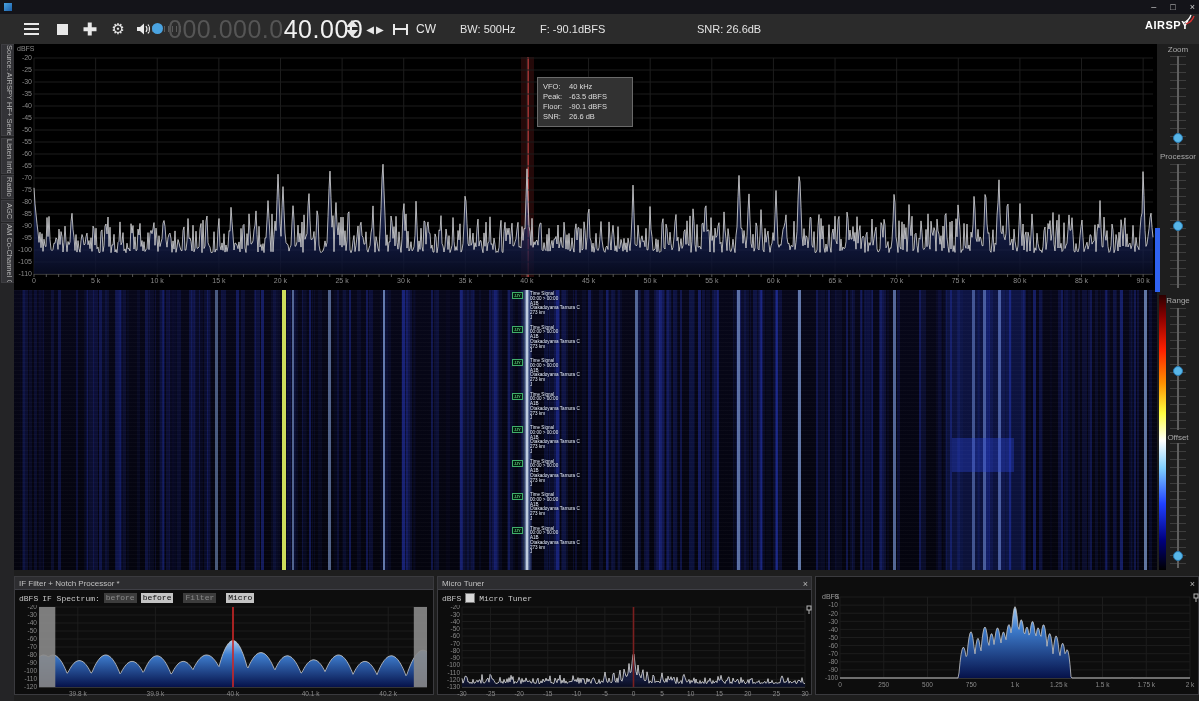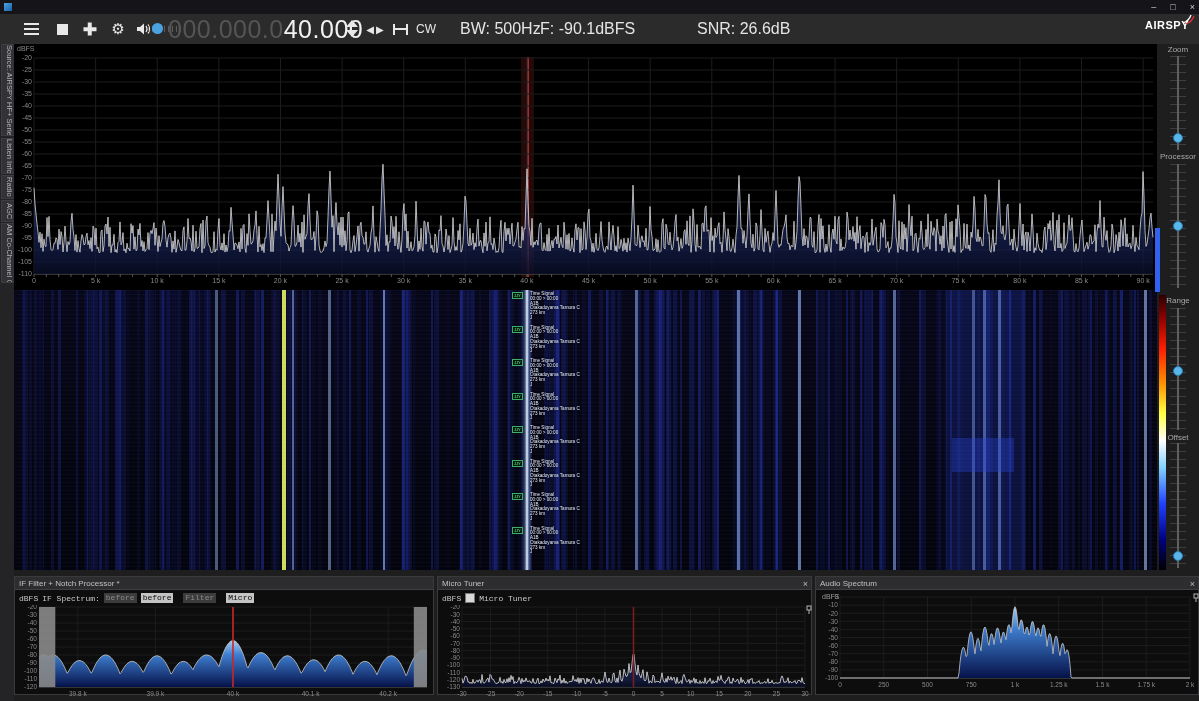--- a/index.html
+++ b/index.html
@@ -30,21 +30,21 @@
   .freq{position:absolute;left:168px;top:1px;font-size:25px;letter-spacing:0.5px;font-weight:400;}
   .freq .dim{color:#555;}
   .freq .bright{color:#f2f2f2;}
   .steppers{position:absolute;left:345px;top:4px;width:14px;height:22px;}
   .tri-up{position:absolute;left:1px;top:2px;width:0;height:0;border-left:6px solid transparent;border-right:6px solid transparent;border-bottom:7px solid #e8e8e8;}
   .tri-dn{position:absolute;left:1px;top:12px;width:0;height:0;border-left:6px solid transparent;border-right:6px solid transparent;border-top:7px solid #e8e8e8;}
   .lrarrows{left:363px;width:26px;font-size:10px;letter-spacing:2px;}
   .hicon{position:absolute;left:393px;top:10px;width:11px;height:11px;border-left:2px solid #e8e8e8;border-right:2px solid #e8e8e8;}
   .hicon::after{content:"";position:absolute;left:0;right:0;top:4px;height:2px;background:#e8e8e8;}
   .mode{left:412px;width:28px;font-size:12px;}
-  .stat{position:absolute;top:0;height:20px;line-height:30px;color:#e4e4e4;font-size:16px;}
+  .stat{position:absolute;top:0;height:20px;line-height:30px;color:#e4e4e4;font-size:11px;}
   .stat.bw{left:460px;} .stat.fl{left:540px;} .stat.pk{left:620px;margin-top:30px;} .stat.snr{left:697px;}
   .logo{position:absolute;right:10px;top:5px;color:#fff;font-size:11px;font-weight:bold;letter-spacing:0.5px;}
   .logo svg{position:absolute;right:-6px;top:-6px;}
   
   .lefttabs{position:absolute;left:0;top:44px;width:14px;height:657px;background:#242426;}
   .vtab{position:absolute;left:1px;width:12px;background:#333337;border:1px solid #3e3e42;color:#b5b5b5;
     font-size:7.5px;writing-mode:vertical-rl;text-align:center;overflow:hidden;white-space:nowrap;}
   
   .spectrum{position:absolute;left:14px;top:44px;width:1143px;height:246px;background:#000;}
   .spectrum svg{position:absolute;left:0;top:0;}
@@ -332,20 +332,38 @@
         <line x1="1079.8458149779735" x2="1079.8458149779735" y1="230" y2="233" stroke="#555"></line>
         <line x1="1092.1696035242292" x2="1092.1696035242292" y1="230" y2="233" stroke="#555"></line>
         <line x1="1104.4933920704846" x2="1104.4933920704846" y1="230" y2="233" stroke="#555"></line>
         <line x1="1116.8171806167402" x2="1116.8171806167402" y1="230" y2="233" stroke="#555"></line>
         <line x1="1129.1409691629956" x2="1129.1409691629956" y1="230" y2="233" stroke="#555"></line>
         <line x1="20" x2="1139" y1="230" y2="230" stroke="#555"></line>
         <path d="M20,230L20,143.8L21,159.9L22,169.9L23,179.8L24,188.1L25,198.4L26,188.2L27,203.7L28,189.7L29,207.4L30,195.2L31,201.8L32,202.6L33,173.5L34,192.6L35,172.4L36,195.7L37,205.4L38,206.6L39,205.4L40,199.1L41,199.3L42,193.8L43,195.3L44,205.4L45,185.1L46,200.5L47,187.6L48,192.4L49,208.0L50,198.2L51,182.1L52,197.2L53,207.7L54,197.5L55,200.6L56,198.0L57,177.6L58,169.3L59,185.3L60,193.3L61,206.5L62,190.5L63,208.1L64,196.6L65,204.7L66,208.2L67,196.6L68,190.5L69,193.6L70,200.9L71,200.2L72,192.7L73,189.1L74,200.8L75,196.5L76,204.7L77,193.7L78,207.4L79,182.1L80,184.3L81,201.1L82,184.2L83,204.7L84,203.1L85,208.6L86,208.4L87,187.8L88,185.9L89,207.6L90,201.7L91,182.0L92,180.0L93,189.9L94,173.0L95,202.6L96,183.2L97,208.7L98,200.9L99,201.0L100,190.3L101,208.0L102,205.5L103,208.6L104,198.4L105,197.3L106,177.9L107,200.8L108,198.3L109,188.6L110,206.8L111,204.9L112,208.7L113,199.2L114,205.0L115,204.4L116,207.0L117,179.7L118,189.1L119,181.5L120,205.1L121,192.8L122,206.7L123,205.9L124,185.1L125,191.0L126,179.4L127,202.5L128,196.5L129,206.9L130,197.7L131,207.5L132,205.7L133,204.4L134,188.6L135,205.6L136,189.2L137,186.4L138,189.7L139,184.7L140,178.6L141,201.3L142,184.1L143,194.4L144,207.5L145,191.7L146,202.5L147,198.4L148,194.7L149,179.3L150,176.5L151,182.3L152,195.9L153,203.2L154,193.8L155,190.3L156,189.1L157,194.5L158,208.3L159,196.9L160,205.1L161,186.9L162,208.3L163,203.2L164,195.5L165,198.9L166,203.1L167,206.3L168,206.8L169,186.4L170,182.9L171,206.3L172,205.9L173,196.9L174,174.5L175,194.7L176,193.9L177,197.6L178,206.9L179,181.2L180,207.8L181,204.4L182,187.2L183,204.3L184,204.1L185,202.9L186,184.3L187,179.5L188,208.7L189,176.1L190,204.5L191,202.1L192,177.0L193,172.0L194,198.7L195,201.4L196,203.1L197,208.5L198,208.4L199,207.8L200,187.7L201,208.1L202,205.2L203,206.2L204,185.2L205,174.5L206,201.9L207,205.9L208,198.9L209,206.4L210,189.7L211,208.1L212,201.0L213,207.6L214,202.7L215,186.6L216,187.2L217,163.3L218,177.8L219,191.0L220,206.0L221,199.0L222,199.4L223,201.2L224,204.7L225,197.9L226,207.9L227,184.4L228,204.9L229,181.6L230,180.4L231,204.0L232,208.5L233,189.6L234,201.4L235,169.8L236,186.7L237,200.1L238,199.3L239,196.9L240,186.0L241,181.1L242,166.9L243,190.6L244,208.0L245,182.3L246,202.9L247,200.5L248,206.6L249,199.6L250,208.6L251,193.9L252,193.9L253,175.9L254,156.6L255,174.2L256,191.7L257,207.7L258,169.9L259,207.8L260,190.5L261,177.1L262,186.7L263,155.5L264,130.2L265,153.2L266,179.4L267,192.3L268,163.6L269,142.6L270,166.1L271,189.0L272,198.6L273,200.0L274,200.7L275,207.1L276,203.5L277,201.2L278,177.9L279,161.7L280,175.1L281,202.3L282,201.8L283,197.8L284,181.1L285,198.1L286,189.3L287,203.1L288,178.0L289,208.4L290,170.8L291,195.3L292,192.3L293,189.7L294,161.9L295,149.6L296,176.4L297,195.5L298,195.2L299,194.5L300,187.5L301,206.5L302,191.6L303,166.8L304,171.8L305,201.0L306,206.9L307,208.7L308,207.5L309,207.0L310,203.6L311,196.9L312,202.6L313,198.5L314,172.6L315,144.6L316,127.1L317,153.6L318,183.2L319,171.6L320,207.7L321,175.2L322,158.5L323,180.1L324,190.9L325,178.5L326,201.2L327,173.1L328,203.1L329,173.1L330,201.4L331,186.7L332,206.6L333,196.2L334,169.3L335,167.8L336,205.9L337,208.7L338,205.9L339,196.9L340,191.5L341,207.6L342,201.2L343,192.7L344,181.9L345,207.2L346,181.8L347,178.2L348,191.6L349,193.4L350,200.2L351,200.0L352,187.8L353,205.7L354,208.1L355,204.1L356,201.4L357,188.9L358,183.2L359,161.9L360,191.9L361,208.2L362,192.6L363,197.5L364,204.4L365,207.3L366,186.2L367,164.7L368,134.1L369,120.2L370,146.4L371,171.1L372,201.5L373,190.8L374,207.5L375,197.8L376,198.0L377,172.0L378,178.2L379,194.4L380,182.6L381,201.9L382,172.3L383,198.7L384,205.2L385,187.8L386,201.9L387,208.4L388,194.7L389,168.1L390,159.6L391,186.7L392,169.9L393,204.1L394,187.2L395,207.0L396,204.9L397,197.7L398,206.8L399,205.9L400,202.7L401,191.3L402,157.2L403,181.6L404,207.7L405,196.9L406,205.4L407,184.2L408,202.7L409,207.2L410,176.9L411,177.8L412,200.2L413,183.3L414,177.9L415,188.8L416,189.3L417,204.3L418,201.0L419,208.0L420,208.1L421,189.9L422,193.1L423,208.7L424,202.5L425,185.8L426,186.7L427,171.6L428,199.5L429,202.0L430,208.0L431,202.1L432,185.0L433,192.7L434,205.5L435,191.6L436,208.5L437,205.5L438,201.3L439,173.5L440,197.4L441,206.5L442,202.5L443,206.3L444,186.5L445,195.9L446,179.8L447,208.1L448,205.9L449,199.4L450,179.0L451,152.2L452,157.1L453,179.8L454,199.7L455,202.0L456,184.3L457,201.3L458,199.0L459,189.1L460,205.6L461,198.7L462,202.8L463,184.1L464,175.1L465,202.1L466,196.8L467,196.6L468,204.0L469,208.7L470,188.9L471,202.3L472,178.1L473,206.8L474,198.7L475,197.8L476,172.8L477,200.5L478,199.6L479,205.6L480,194.1L481,200.6L482,208.5L483,207.1L484,208.3L485,203.3L486,186.1L487,176.3L488,207.8L489,208.5L490,187.4L491,178.3L492,196.9L493,184.3L494,190.7L495,184.1L496,200.0L497,189.3L498,179.2L499,202.0L500,201.7L501,197.9L502,194.8L503,185.0L504,178.3L505,203.2L506,202.5L507,204.0L508,182.5L509,196.4L510,184.5L511,184.9L512,153.2L513,124.8L514,156.3L515,182.4L516,187.7L517,201.4L518,174.3L519,203.3L520,197.8L521,200.7L522,196.9L523,196.2L524,201.2L525,184.0L526,179.4L527,179.0L528,205.6L529,206.8L530,198.6L531,205.2L532,206.6L533,190.3L534,207.2L535,184.3L536,207.1L537,201.0L538,196.4L539,204.0L540,195.2L541,195.0L542,192.5L543,200.0L544,181.0L545,204.0L546,199.2L547,193.3L548,202.0L549,203.7L550,178.2L551,190.1L552,205.1L553,190.7L554,205.6L555,189.4L556,207.1L557,205.0L558,193.9L559,203.5L560,208.1L561,185.8L562,179.8L563,196.0L564,183.6L565,183.8L566,208.6L567,184.6L568,206.1L569,204.8L570,177.8L571,186.4L572,205.5L573,193.6L574,169.5L575,165.1L576,193.8L577,197.0L578,207.7L579,199.1L580,208.3L581,202.6L582,189.3L583,205.1L584,206.5L585,203.7L586,192.5L587,177.5L588,196.0L589,203.0L590,207.1L591,208.3L592,203.2L593,202.0L594,205.5L595,177.9L596,194.6L597,206.0L598,190.7L599,181.3L600,193.1L601,206.8L602,201.7L603,207.7L604,182.6L605,204.6L606,203.7L607,195.4L608,199.9L609,207.2L610,194.4L611,205.8L612,198.8L613,208.1L614,194.2L615,199.7L616,206.6L617,193.5L618,172.4L619,141.1L620,168.7L621,200.1L622,201.7L623,201.2L624,181.2L625,192.3L626,203.5L627,195.6L628,191.8L629,197.8L630,196.7L631,202.7L632,184.3L633,205.9L634,205.8L635,194.1L636,162.5L637,185.2L638,192.7L639,206.5L640,206.0L641,205.0L642,194.8L643,207.9L644,195.7L645,207.5L646,208.3L647,207.2L648,179.4L649,174.7L650,203.5L651,205.0L652,180.2L653,184.6L654,199.4L655,200.9L656,188.2L657,199.6L658,205.8L659,203.4L660,193.2L661,177.8L662,170.5L663,196.8L664,193.2L665,207.2L666,202.1L667,194.6L668,204.4L669,201.7L670,187.4L671,185.7L672,200.4L673,176.8L674,199.4L675,201.6L676,171.9L677,208.4L678,197.3L679,164.8L680,177.4L681,200.4L682,207.5L683,180.5L684,203.2L685,202.8L686,202.4L687,205.1L688,179.9L689,178.9L690,187.7L691,164.0L692,161.8L693,187.3L694,185.9L695,186.4L696,208.0L697,173.6L698,196.5L699,191.7L700,208.3L701,184.1L702,193.4L703,191.8L704,182.1L705,178.7L706,199.7L707,198.2L708,208.3L709,195.4L710,167.9L711,185.9L712,194.6L713,206.6L714,184.6L715,192.7L716,206.7L717,207.5L718,203.9L719,195.2L720,203.4L721,208.6L722,191.2L723,182.9L724,152.7L725,131.4L726,156.3L727,184.3L728,184.4L729,199.3L730,186.5L731,195.0L732,204.0L733,191.6L734,165.8L735,149.9L736,176.2L737,199.3L738,203.7L739,190.2L740,207.2L741,203.8L742,178.9L743,182.4L744,204.7L745,205.9L746,191.2L747,165.6L748,187.2L749,205.8L750,207.8L751,184.4L752,198.3L753,191.6L754,187.1L755,200.3L756,208.3L757,201.9L758,199.1L759,188.6L760,196.6L761,170.7L762,146.5L763,171.9L764,199.6L765,203.3L766,200.5L767,201.4L768,193.2L769,185.3L770,182.9L771,178.5L772,170.8L773,193.7L774,199.7L775,199.2L776,205.8L777,201.5L778,201.9L779,202.6L780,177.2L781,205.5L782,198.5L783,187.5L784,155.1L785,132.5L786,138.0L787,163.3L788,191.8L789,201.8L790,184.6L791,201.0L792,191.7L793,193.0L794,203.8L795,193.4L796,173.4L797,173.7L798,201.1L799,203.4L800,187.6L801,208.4L802,208.4L803,205.8L804,181.5L805,170.5L806,208.4L807,174.4L808,195.1L809,181.8L810,203.2L811,208.4L812,200.0L813,207.5L814,200.1L815,180.7L816,202.9L817,208.3L818,189.7L819,185.0L820,195.3L821,172.2L822,196.7L823,199.9L824,175.7L825,172.4L826,206.8L827,195.1L828,206.4L829,203.0L830,204.7L831,204.0L832,197.8L833,168.1L834,174.6L835,195.8L836,186.1L837,195.1L838,195.0L839,182.5L840,197.2L841,188.4L842,205.2L843,172.7L844,199.2L845,187.2L846,181.6L847,204.7L848,194.6L849,192.1L850,193.6L851,208.5L852,190.9L853,188.2L854,207.3L855,198.6L856,201.3L857,197.6L858,175.0L859,201.2L860,194.7L861,187.7L862,183.2L863,204.9L864,207.9L865,207.4L866,204.6L867,178.6L868,181.3L869,193.3L870,175.3L871,180.8L872,203.8L873,202.0L874,197.5L875,208.5L876,203.8L877,204.4L878,196.0L879,176.9L880,150.4L881,158.8L882,192.8L883,199.0L884,208.5L885,176.7L886,202.7L887,205.1L888,177.8L889,205.9L890,180.2L891,195.1L892,183.6L893,207.6L894,190.0L895,160.5L896,180.2L897,191.7L898,172.2L899,206.7L900,205.0L901,190.2L902,189.2L903,201.5L904,208.4L905,194.2L906,195.2L907,176.9L908,188.2L909,204.6L910,205.5L911,203.6L912,185.4L913,202.7L914,169.8L915,200.1L916,205.2L917,177.2L918,188.1L919,191.5L920,183.6L921,187.0L922,207.2L923,175.1L924,186.9L925,190.2L926,200.3L927,191.7L928,206.7L929,182.0L930,204.1L931,171.4L932,169.5L933,193.7L934,202.6L935,208.4L936,177.9L937,205.0L938,177.0L939,207.5L940,201.6L941,208.4L942,174.7L943,192.8L944,160.9L945,173.3L946,185.2L947,208.5L948,205.7L949,206.1L950,179.4L951,201.2L952,204.3L953,180.1L954,204.8L955,201.0L956,206.7L957,188.1L958,193.3L959,180.8L960,152.4L961,165.0L962,194.1L963,197.6L964,185.3L965,197.5L966,192.9L967,194.9L968,201.5L969,201.8L970,181.5L971,150.5L972,153.7L973,179.9L974,189.5L975,188.6L976,206.6L977,208.3L978,198.8L979,185.7L980,207.6L981,199.1L982,200.4L983,171.2L984,158.2L985,135.8L986,168.6L987,187.9L988,189.8L989,181.7L990,192.7L991,195.8L992,189.4L993,162.2L994,160.1L995,183.1L996,201.2L997,198.5L998,195.0L999,206.0L1000,185.1L1001,197.2L1002,203.1L1003,207.2L1004,202.0L1005,180.5L1006,159.5L1007,185.6L1008,201.7L1009,180.0L1010,206.0L1011,191.2L1012,187.9L1013,207.6L1014,188.2L1015,192.8L1016,207.0L1017,190.1L1018,169.9L1019,185.9L1020,208.7L1021,203.8L1022,206.3L1023,189.2L1024,199.5L1025,204.0L1026,206.7L1027,206.0L1028,208.5L1029,202.7L1030,186.6L1031,183.0L1032,205.5L1033,197.1L1034,179.5L1035,185.0L1036,176.6L1037,196.4L1038,189.8L1039,168.5L1040,200.2L1041,206.9L1042,187.9L1043,176.2L1044,204.0L1045,170.6L1046,204.0L1047,199.3L1048,207.5L1049,206.2L1050,178.7L1051,204.5L1052,201.3L1053,199.2L1054,185.5L1055,170.9L1056,186.4L1057,185.9L1058,173.7L1059,190.5L1060,207.3L1061,208.1L1062,199.5L1063,206.7L1064,207.8L1065,204.0L1066,191.9L1067,182.5L1068,176.0L1069,193.6L1070,207.6L1071,204.4L1072,201.4L1073,198.2L1074,205.1L1075,201.3L1076,190.7L1077,191.3L1078,200.1L1079,198.1L1080,196.8L1081,180.8L1082,207.7L1083,187.6L1084,180.2L1085,183.7L1086,156.5L1087,183.5L1088,202.6L1089,203.1L1090,173.1L1091,191.0L1092,196.3L1093,186.6L1094,202.5L1095,208.4L1096,207.2L1097,201.6L1098,180.1L1099,185.8L1100,208.7L1101,205.3L1102,190.5L1103,196.1L1104,207.0L1105,188.2L1106,203.0L1107,175.7L1108,184.3L1109,202.0L1110,182.8L1111,173.8L1112,202.7L1113,189.8L1114,203.0L1115,200.3L1116,199.1L1117,204.7L1118,201.2L1119,181.3L1120,199.1L1121,207.6L1122,193.4L1123,201.4L1124,203.0L1125,205.7L1126,186.2L1127,173.4L1128,169.1L1129,127.6L1130,151.5L1131,186.4L1132,202.4L1133,199.9L1134,192.5L1135,184.8L1136,173.9L1137,169.2L1138,183.7L1139,193.3L1139,230Z" fill="url(#gradMain)"></path>
         <path d="M20,143.8L21,159.9L22,169.9L23,179.8L24,188.1L25,198.4L26,188.2L27,203.7L28,189.7L29,207.4L30,195.2L31,201.8L32,202.6L33,173.5L34,192.6L35,172.4L36,195.7L37,205.4L38,206.6L39,205.4L40,199.1L41,199.3L42,193.8L43,195.3L44,205.4L45,185.1L46,200.5L47,187.6L48,192.4L49,208.0L50,198.2L51,182.1L52,197.2L53,207.7L54,197.5L55,200.6L56,198.0L57,177.6L58,169.3L59,185.3L60,193.3L61,206.5L62,190.5L63,208.1L64,196.6L65,204.7L66,208.2L67,196.6L68,190.5L69,193.6L70,200.9L71,200.2L72,192.7L73,189.1L74,200.8L75,196.5L76,204.7L77,193.7L78,207.4L79,182.1L80,184.3L81,201.1L82,184.2L83,204.7L84,203.1L85,208.6L86,208.4L87,187.8L88,185.9L89,207.6L90,201.7L91,182.0L92,180.0L93,189.9L94,173.0L95,202.6L96,183.2L97,208.7L98,200.9L99,201.0L100,190.3L101,208.0L102,205.5L103,208.6L104,198.4L105,197.3L106,177.9L107,200.8L108,198.3L109,188.6L110,206.8L111,204.9L112,208.7L113,199.2L114,205.0L115,204.4L116,207.0L117,179.7L118,189.1L119,181.5L120,205.1L121,192.8L122,206.7L123,205.9L124,185.1L125,191.0L126,179.4L127,202.5L128,196.5L129,206.9L130,197.7L131,207.5L132,205.7L133,204.4L134,188.6L135,205.6L136,189.2L137,186.4L138,189.7L139,184.7L140,178.6L141,201.3L142,184.1L143,194.4L144,207.5L145,191.7L146,202.5L147,198.4L148,194.7L149,179.3L150,176.5L151,182.3L152,195.9L153,203.2L154,193.8L155,190.3L156,189.1L157,194.5L158,208.3L159,196.9L160,205.1L161,186.9L162,208.3L163,203.2L164,195.5L165,198.9L166,203.1L167,206.3L168,206.8L169,186.4L170,182.9L171,206.3L172,205.9L173,196.9L174,174.5L175,194.7L176,193.9L177,197.6L178,206.9L179,181.2L180,207.8L181,204.4L182,187.2L183,204.3L184,204.1L185,202.9L186,184.3L187,179.5L188,208.7L189,176.1L190,204.5L191,202.1L192,177.0L193,172.0L194,198.7L195,201.4L196,203.1L197,208.5L198,208.4L199,207.8L200,187.7L201,208.1L202,205.2L203,206.2L204,185.2L205,174.5L206,201.9L207,205.9L208,198.9L209,206.4L210,189.7L211,208.1L212,201.0L213,207.6L214,202.7L215,186.6L216,187.2L217,163.3L218,177.8L219,191.0L220,206.0L221,199.0L222,199.4L223,201.2L224,204.7L225,197.9L226,207.9L227,184.4L228,204.9L229,181.6L230,180.4L231,204.0L232,208.5L233,189.6L234,201.4L235,169.8L236,186.7L237,200.1L238,199.3L239,196.9L240,186.0L241,181.1L242,166.9L243,190.6L244,208.0L245,182.3L246,202.9L247,200.5L248,206.6L249,199.6L250,208.6L251,193.9L252,193.9L253,175.9L254,156.6L255,174.2L256,191.7L257,207.7L258,169.9L259,207.8L260,190.5L261,177.1L262,186.7L263,155.5L264,130.2L265,153.2L266,179.4L267,192.3L268,163.6L269,142.6L270,166.1L271,189.0L272,198.6L273,200.0L274,200.7L275,207.1L276,203.5L277,201.2L278,177.9L279,161.7L280,175.1L281,202.3L282,201.8L283,197.8L284,181.1L285,198.1L286,189.3L287,203.1L288,178.0L289,208.4L290,170.8L291,195.3L292,192.3L293,189.7L294,161.9L295,149.6L296,176.4L297,195.5L298,195.2L299,194.5L300,187.5L301,206.5L302,191.6L303,166.8L304,171.8L305,201.0L306,206.9L307,208.7L308,207.5L309,207.0L310,203.6L311,196.9L312,202.6L313,198.5L314,172.6L315,144.6L316,127.1L317,153.6L318,183.2L319,171.6L320,207.7L321,175.2L322,158.5L323,180.1L324,190.9L325,178.5L326,201.2L327,173.1L328,203.1L329,173.1L330,201.4L331,186.7L332,206.6L333,196.2L334,169.3L335,167.8L336,205.9L337,208.7L338,205.9L339,196.9L340,191.5L341,207.6L342,201.2L343,192.7L344,181.9L345,207.2L346,181.8L347,178.2L348,191.6L349,193.4L350,200.2L351,200.0L352,187.8L353,205.7L354,208.1L355,204.1L356,201.4L357,188.9L358,183.2L359,161.9L360,191.9L361,208.2L362,192.6L363,197.5L364,204.4L365,207.3L366,186.2L367,164.7L368,134.1L369,120.2L370,146.4L371,171.1L372,201.5L373,190.8L374,207.5L375,197.8L376,198.0L377,172.0L378,178.2L379,194.4L380,182.6L381,201.9L382,172.3L383,198.7L384,205.2L385,187.8L386,201.9L387,208.4L388,194.7L389,168.1L390,159.6L391,186.7L392,169.9L393,204.1L394,187.2L395,207.0L396,204.9L397,197.7L398,206.8L399,205.9L400,202.7L401,191.3L402,157.2L403,181.6L404,207.7L405,196.9L406,205.4L407,184.2L408,202.7L409,207.2L410,176.9L411,177.8L412,200.2L413,183.3L414,177.9L415,188.8L416,189.3L417,204.3L418,201.0L419,208.0L420,208.1L421,189.9L422,193.1L423,208.7L424,202.5L425,185.8L426,186.7L427,171.6L428,199.5L429,202.0L430,208.0L431,202.1L432,185.0L433,192.7L434,205.5L435,191.6L436,208.5L437,205.5L438,201.3L439,173.5L440,197.4L441,206.5L442,202.5L443,206.3L444,186.5L445,195.9L446,179.8L447,208.1L448,205.9L449,199.4L450,179.0L451,152.2L452,157.1L453,179.8L454,199.7L455,202.0L456,184.3L457,201.3L458,199.0L459,189.1L460,205.6L461,198.7L462,202.8L463,184.1L464,175.1L465,202.1L466,196.8L467,196.6L468,204.0L469,208.7L470,188.9L471,202.3L472,178.1L473,206.8L474,198.7L475,197.8L476,172.8L477,200.5L478,199.6L479,205.6L480,194.1L481,200.6L482,208.5L483,207.1L484,208.3L485,203.3L486,186.1L487,176.3L488,207.8L489,208.5L490,187.4L491,178.3L492,196.9L493,184.3L494,190.7L495,184.1L496,200.0L497,189.3L498,179.2L499,202.0L500,201.7L501,197.9L502,194.8L503,185.0L504,178.3L505,203.2L506,202.5L507,204.0L508,182.5L509,196.4L510,184.5L511,184.9L512,153.2L513,124.8L514,156.3L515,182.4L516,187.7L517,201.4L518,174.3L519,203.3L520,197.8L521,200.7L522,196.9L523,196.2L524,201.2L525,184.0L526,179.4L527,179.0L528,205.6L529,206.8L530,198.6L531,205.2L532,206.6L533,190.3L534,207.2L535,184.3L536,207.1L537,201.0L538,196.4L539,204.0L540,195.2L541,195.0L542,192.5L543,200.0L544,181.0L545,204.0L546,199.2L547,193.3L548,202.0L549,203.7L550,178.2L551,190.1L552,205.1L553,190.7L554,205.6L555,189.4L556,207.1L557,205.0L558,193.9L559,203.5L560,208.1L561,185.8L562,179.8L563,196.0L564,183.6L565,183.8L566,208.6L567,184.6L568,206.1L569,204.8L570,177.8L571,186.4L572,205.5L573,193.6L574,169.5L575,165.1L576,193.8L577,197.0L578,207.7L579,199.1L580,208.3L581,202.6L582,189.3L583,205.1L584,206.5L585,203.7L586,192.5L587,177.5L588,196.0L589,203.0L590,207.1L591,208.3L592,203.2L593,202.0L594,205.5L595,177.9L596,194.6L597,206.0L598,190.7L599,181.3L600,193.1L601,206.8L602,201.7L603,207.7L604,182.6L605,204.6L606,203.7L607,195.4L608,199.9L609,207.2L610,194.4L611,205.8L612,198.8L613,208.1L614,194.2L615,199.7L616,206.6L617,193.5L618,172.4L619,141.1L620,168.7L621,200.1L622,201.7L623,201.2L624,181.2L625,192.3L626,203.5L627,195.6L628,191.8L629,197.8L630,196.7L631,202.7L632,184.3L633,205.9L634,205.8L635,194.1L636,162.5L637,185.2L638,192.7L639,206.5L640,206.0L641,205.0L642,194.8L643,207.9L644,195.7L645,207.5L646,208.3L647,207.2L648,179.4L649,174.7L650,203.5L651,205.0L652,180.2L653,184.6L654,199.4L655,200.9L656,188.2L657,199.6L658,205.8L659,203.4L660,193.2L661,177.8L662,170.5L663,196.8L664,193.2L665,207.2L666,202.1L667,194.6L668,204.4L669,201.7L670,187.4L671,185.7L672,200.4L673,176.8L674,199.4L675,201.6L676,171.9L677,208.4L678,197.3L679,164.8L680,177.4L681,200.4L682,207.5L683,180.5L684,203.2L685,202.8L686,202.4L687,205.1L688,179.9L689,178.9L690,187.7L691,164.0L692,161.8L693,187.3L694,185.9L695,186.4L696,208.0L697,173.6L698,196.5L699,191.7L700,208.3L701,184.1L702,193.4L703,191.8L704,182.1L705,178.7L706,199.7L707,198.2L708,208.3L709,195.4L710,167.9L711,185.9L712,194.6L713,206.6L714,184.6L715,192.7L716,206.7L717,207.5L718,203.9L719,195.2L720,203.4L721,208.6L722,191.2L723,182.9L724,152.7L725,131.4L726,156.3L727,184.3L728,184.4L729,199.3L730,186.5L731,195.0L732,204.0L733,191.6L734,165.8L735,149.9L736,176.2L737,199.3L738,203.7L739,190.2L740,207.2L741,203.8L742,178.9L743,182.4L744,204.7L745,205.9L746,191.2L747,165.6L748,187.2L749,205.8L750,207.8L751,184.4L752,198.3L753,191.6L754,187.1L755,200.3L756,208.3L757,201.9L758,199.1L759,188.6L760,196.6L761,170.7L762,146.5L763,171.9L764,199.6L765,203.3L766,200.5L767,201.4L768,193.2L769,185.3L770,182.9L771,178.5L772,170.8L773,193.7L774,199.7L775,199.2L776,205.8L777,201.5L778,201.9L779,202.6L780,177.2L781,205.5L782,198.5L783,187.5L784,155.1L785,132.5L786,138.0L787,163.3L788,191.8L789,201.8L790,184.6L791,201.0L792,191.7L793,193.0L794,203.8L795,193.4L796,173.4L797,173.7L798,201.1L799,203.4L800,187.6L801,208.4L802,208.4L803,205.8L804,181.5L805,170.5L806,208.4L807,174.4L808,195.1L809,181.8L810,203.2L811,208.4L812,200.0L813,207.5L814,200.1L815,180.7L816,202.9L817,208.3L818,189.7L819,185.0L820,195.3L821,172.2L822,196.7L823,199.9L824,175.7L825,172.4L826,206.8L827,195.1L828,206.4L829,203.0L830,204.7L831,204.0L832,197.8L833,168.1L834,174.6L835,195.8L836,186.1L837,195.1L838,195.0L839,182.5L840,197.2L841,188.4L842,205.2L843,172.7L844,199.2L845,187.2L846,181.6L847,204.7L848,194.6L849,192.1L850,193.6L851,208.5L852,190.9L853,188.2L854,207.3L855,198.6L856,201.3L857,197.6L858,175.0L859,201.2L860,194.7L861,187.7L862,183.2L863,204.9L864,207.9L865,207.4L866,204.6L867,178.6L868,181.3L869,193.3L870,175.3L871,180.8L872,203.8L873,202.0L874,197.5L875,208.5L876,203.8L877,204.4L878,196.0L879,176.9L880,150.4L881,158.8L882,192.8L883,199.0L884,208.5L885,176.7L886,202.7L887,205.1L888,177.8L889,205.9L890,180.2L891,195.1L892,183.6L893,207.6L894,190.0L895,160.5L896,180.2L897,191.7L898,172.2L899,206.7L900,205.0L901,190.2L902,189.2L903,201.5L904,208.4L905,194.2L906,195.2L907,176.9L908,188.2L909,204.6L910,205.5L911,203.6L912,185.4L913,202.7L914,169.8L915,200.1L916,205.2L917,177.2L918,188.1L919,191.5L920,183.6L921,187.0L922,207.2L923,175.1L924,186.9L925,190.2L926,200.3L927,191.7L928,206.7L929,182.0L930,204.1L931,171.4L932,169.5L933,193.7L934,202.6L935,208.4L936,177.9L937,205.0L938,177.0L939,207.5L940,201.6L941,208.4L942,174.7L943,192.8L944,160.9L945,173.3L946,185.2L947,208.5L948,205.7L949,206.1L950,179.4L951,201.2L952,204.3L953,180.1L954,204.8L955,201.0L956,206.7L957,188.1L958,193.3L959,180.8L960,152.4L961,165.0L962,194.1L963,197.6L964,185.3L965,197.5L966,192.9L967,194.9L968,201.5L969,201.8L970,181.5L971,150.5L972,153.7L973,179.9L974,189.5L975,188.6L976,206.6L977,208.3L978,198.8L979,185.7L980,207.6L981,199.1L982,200.4L983,171.2L984,158.2L985,135.8L986,168.6L987,187.9L988,189.8L989,181.7L990,192.7L991,195.8L992,189.4L993,162.2L994,160.1L995,183.1L996,201.2L997,198.5L998,195.0L999,206.0L1000,185.1L1001,197.2L1002,203.1L1003,207.2L1004,202.0L1005,180.5L1006,159.5L1007,185.6L1008,201.7L1009,180.0L1010,206.0L1011,191.2L1012,187.9L1013,207.6L1014,188.2L1015,192.8L1016,207.0L1017,190.1L1018,169.9L1019,185.9L1020,208.7L1021,203.8L1022,206.3L1023,189.2L1024,199.5L1025,204.0L1026,206.7L1027,206.0L1028,208.5L1029,202.7L1030,186.6L1031,183.0L1032,205.5L1033,197.1L1034,179.5L1035,185.0L1036,176.6L1037,196.4L1038,189.8L1039,168.5L1040,200.2L1041,206.9L1042,187.9L1043,176.2L1044,204.0L1045,170.6L1046,204.0L1047,199.3L1048,207.5L1049,206.2L1050,178.7L1051,204.5L1052,201.3L1053,199.2L1054,185.5L1055,170.9L1056,186.4L1057,185.9L1058,173.7L1059,190.5L1060,207.3L1061,208.1L1062,199.5L1063,206.7L1064,207.8L1065,204.0L1066,191.9L1067,182.5L1068,176.0L1069,193.6L1070,207.6L1071,204.4L1072,201.4L1073,198.2L1074,205.1L1075,201.3L1076,190.7L1077,191.3L1078,200.1L1079,198.1L1080,196.8L1081,180.8L1082,207.7L1083,187.6L1084,180.2L1085,183.7L1086,156.5L1087,183.5L1088,202.6L1089,203.1L1090,173.1L1091,191.0L1092,196.3L1093,186.6L1094,202.5L1095,208.4L1096,207.2L1097,201.6L1098,180.1L1099,185.8L1100,208.7L1101,205.3L1102,190.5L1103,196.1L1104,207.0L1105,188.2L1106,203.0L1107,175.7L1108,184.3L1109,202.0L1110,182.8L1111,173.8L1112,202.7L1113,189.8L1114,203.0L1115,200.3L1116,199.1L1117,204.7L1118,201.2L1119,181.3L1120,199.1L1121,207.6L1122,193.4L1123,201.4L1124,203.0L1125,205.7L1126,186.2L1127,173.4L1128,169.1L1129,127.6L1130,151.5L1131,186.4L1132,202.4L1133,199.9L1134,192.5L1135,184.8L1136,173.9L1137,169.2L1138,183.7L1139,193.3" fill="none" stroke="#dcdcdc" stroke-width="0.8"></path>
       </svg>
     <span class="specunit">dBFS</span>
+    <div class="tooltip">
+      <div class="row">
+          <span class="lab">VFO:</span>
+          <span>40 kHz</span>
+        </div>
+      <div class="row">
+          <span class="lab">Peak:</span>
+          <span>-63.5 dBFS</span>
+        </div>
+      <div class="row">
+          <span class="lab">Floor:</span>
+          <span>-90.1 dBFS</span>
+        </div>
+      <div class="row">
+          <span class="lab">SNR:</span>
+          <span>26.6 dB</span>
+        </div>
+    </div>
   </div>
 
   <div class="waterfall">
       <div class="wfcol" style="left: 1092px; width: 2px; opacity: 0.06; background: rgb(42, 62, 208);"></div>
       <div class="wfcol" style="left: 761px; width: 4.4px; opacity: 0.14; background: rgb(42, 62, 208);"></div>
       <div class="wfcol" style="left: 1036px; width: 2px; opacity: 0.04; background: rgb(42, 62, 208);"></div>
       <div class="wfcol" style="left: 530px; width: 4.4px; opacity: 0.13; background: rgb(42, 62, 208);"></div>
       <div class="wfcol" style="left: 304px; width: 4.3px; opacity: 0.08; background: rgb(42, 62, 208);"></div>
       <div class="wfcol" style="left: 851px; width: 5.4px; opacity: 0.07; background: rgb(42, 62, 208);"></div>
       <div class="wfcol" style="left: 392px; width: 5.7px; opacity: 0.16; background: rgb(42, 62, 208);"></div>
@@ -868,21 +886,20 @@
         <line x1="365" x2="365" y1="2" y2="82" stroke="#1d1d1d"></line>
         <text x="365" y="91" fill="#8a8a8a" font-size="6.5" text-anchor="middle">30</text>
         <line x1="22" x2="365" y1="82" y2="82" stroke="#555"></line>
         <path d="M22,82L22,73.3L23,78.1L24,75.5L25,71.3L26,71.3L27,72.2L28,77.0L29,76.8L30,78.4L31,77.1L32,78.6L33,74.3L34,78.1L35,78.0L36,76.6L37,75.2L38,77.2L39,75.0L40,74.9L41,78.3L42,69.5L43,77.3L44,78.1L45,77.6L46,76.1L47,74.0L48,73.0L49,77.2L50,69.4L51,70.4L52,73.9L53,74.0L54,75.6L55,77.3L56,78.7L57,78.0L58,78.1L59,76.9L60,72.3L61,77.7L62,76.4L63,78.4L64,74.4L65,77.3L66,77.6L67,73.7L68,77.4L69,72.6L70,76.9L71,70.3L72,74.6L73,71.6L74,78.6L75,76.4L76,77.7L77,77.6L78,75.7L79,72.3L80,75.0L81,78.6L82,73.4L83,77.2L84,75.2L85,76.7L86,72.9L87,76.1L88,76.8L89,75.9L90,75.9L91,78.1L92,77.6L93,73.4L94,78.1L95,77.9L96,78.5L97,75.0L98,73.1L99,78.7L100,78.3L101,75.8L102,78.0L103,74.0L104,76.3L105,76.4L106,73.1L107,75.8L108,74.3L109,76.1L110,70.8L111,78.0L112,77.3L113,78.6L114,78.3L115,73.0L116,75.4L117,77.7L118,73.8L119,75.3L120,70.1L121,78.4L122,75.2L123,77.7L124,73.1L125,78.2L126,75.9L127,78.4L128,77.6L129,76.5L130,77.0L131,76.1L132,76.6L133,70.6L134,75.0L135,76.2L136,74.4L137,76.9L138,72.6L139,78.4L140,73.2L141,77.6L142,73.2L143,74.2L144,73.6L145,78.7L146,78.7L147,73.1L148,76.9L149,74.0L150,76.4L151,78.3L152,74.5L153,72.9L154,73.1L155,75.9L156,78.5L157,78.5L158,78.0L159,74.4L160,78.6L161,76.3L162,76.0L163,77.4L164,72.6L165,67.0L166,72.9L167,77.0L168,77.4L169,73.0L170,76.7L171,77.8L172,77.0L173,68.8L174,68.0L175,75.8L176,77.4L177,72.9L178,77.5L179,70.6L180,65.1L181,74.8L182,76.2L183,72.4L184,64.1L185,67.8L186,71.2L187,71.3L188,68.1L189,58.5L190,67.5L191,67.0L192,58.3L193,49.3L194,49.0L195,59.0L196,66.5L197,70.0L198,60.0L199,68.1L200,70.9L201,72.9L202,68.5L203,64.7L204,74.2L205,76.0L206,74.7L207,66.8L208,71.4L209,78.2L210,75.8L211,77.0L212,77.8L213,70.0L214,71.2L215,77.6L216,76.2L217,76.6L218,76.5L219,76.5L220,77.9L221,73.3L222,67.8L223,74.3L224,76.9L225,77.3L226,73.4L227,77.2L228,71.1L229,74.7L230,74.6L231,71.7L232,75.3L233,73.3L234,72.1L235,76.2L236,78.6L237,72.3L238,77.6L239,78.3L240,76.7L241,75.5L242,78.6L243,71.0L244,69.4L245,72.5L246,75.3L247,77.2L248,76.2L249,74.4L250,78.5L251,75.3L252,77.3L253,76.0L254,72.8L255,78.3L256,74.0L257,78.1L258,77.4L259,78.5L260,75.5L261,78.5L262,76.9L263,76.8L264,78.5L265,72.7L266,78.2L267,78.4L268,75.5L269,76.4L270,73.2L271,76.8L272,78.7L273,75.5L274,78.1L275,76.9L276,75.9L277,77.6L278,71.4L279,75.3L280,74.9L281,70.3L282,74.9L283,76.4L284,77.0L285,78.5L286,75.5L287,75.7L288,72.5L289,71.9L290,78.3L291,76.8L292,78.5L293,73.0L294,75.8L295,76.8L296,76.5L297,74.5L298,74.6L299,78.6L300,78.0L301,72.4L302,77.6L303,74.8L304,76.3L305,78.6L306,78.4L307,77.1L308,74.6L309,78.4L310,74.0L311,74.5L312,73.2L313,78.5L314,77.1L315,78.5L316,77.6L317,76.7L318,77.3L319,75.5L320,78.7L321,77.8L322,78.0L323,78.1L324,77.2L325,76.4L326,78.3L327,77.2L328,73.6L329,78.4L330,77.0L331,78.0L332,75.3L333,78.0L334,78.7L335,77.8L336,77.7L337,78.1L338,78.2L339,77.6L340,77.9L341,73.0L342,70.9L343,73.2L344,77.6L345,76.7L346,77.3L347,75.9L348,72.7L349,78.2L350,76.1L351,77.4L352,77.9L353,76.7L354,76.9L355,75.5L356,78.5L357,78.2L358,75.4L359,75.4L360,75.7L361,77.4L362,72.6L363,77.2L364,78.7L365,78.2L365,82Z" fill="url(#gradMain)"></path>
         <path d="M22,73.3L23,78.1L24,75.5L25,71.3L26,71.3L27,72.2L28,77.0L29,76.8L30,78.4L31,77.1L32,78.6L33,74.3L34,78.1L35,78.0L36,76.6L37,75.2L38,77.2L39,75.0L40,74.9L41,78.3L42,69.5L43,77.3L44,78.1L45,77.6L46,76.1L47,74.0L48,73.0L49,77.2L50,69.4L51,70.4L52,73.9L53,74.0L54,75.6L55,77.3L56,78.7L57,78.0L58,78.1L59,76.9L60,72.3L61,77.7L62,76.4L63,78.4L64,74.4L65,77.3L66,77.6L67,73.7L68,77.4L69,72.6L70,76.9L71,70.3L72,74.6L73,71.6L74,78.6L75,76.4L76,77.7L77,77.6L78,75.7L79,72.3L80,75.0L81,78.6L82,73.4L83,77.2L84,75.2L85,76.7L86,72.9L87,76.1L88,76.8L89,75.9L90,75.9L91,78.1L92,77.6L93,73.4L94,78.1L95,77.9L96,78.5L97,75.0L98,73.1L99,78.7L100,78.3L101,75.8L102,78.0L103,74.0L104,76.3L105,76.4L106,73.1L107,75.8L108,74.3L109,76.1L110,70.8L111,78.0L112,77.3L113,78.6L114,78.3L115,73.0L116,75.4L117,77.7L118,73.8L119,75.3L120,70.1L121,78.4L122,75.2L123,77.7L124,73.1L125,78.2L126,75.9L127,78.4L128,77.6L129,76.5L130,77.0L131,76.1L132,76.6L133,70.6L134,75.0L135,76.2L136,74.4L137,76.9L138,72.6L139,78.4L140,73.2L141,77.6L142,73.2L143,74.2L144,73.6L145,78.7L146,78.7L147,73.1L148,76.9L149,74.0L150,76.4L151,78.3L152,74.5L153,72.9L154,73.1L155,75.9L156,78.5L157,78.5L158,78.0L159,74.4L160,78.6L161,76.3L162,76.0L163,77.4L164,72.6L165,67.0L166,72.9L167,77.0L168,77.4L169,73.0L170,76.7L171,77.8L172,77.0L173,68.8L174,68.0L175,75.8L176,77.4L177,72.9L178,77.5L179,70.6L180,65.1L181,74.8L182,76.2L183,72.4L184,64.1L185,67.8L186,71.2L187,71.3L188,68.1L189,58.5L190,67.5L191,67.0L192,58.3L193,49.3L194,49.0L195,59.0L196,66.5L197,70.0L198,60.0L199,68.1L200,70.9L201,72.9L202,68.5L203,64.7L204,74.2L205,76.0L206,74.7L207,66.8L208,71.4L209,78.2L210,75.8L211,77.0L212,77.8L213,70.0L214,71.2L215,77.6L216,76.2L217,76.6L218,76.5L219,76.5L220,77.9L221,73.3L222,67.8L223,74.3L224,76.9L225,77.3L226,73.4L227,77.2L228,71.1L229,74.7L230,74.6L231,71.7L232,75.3L233,73.3L234,72.1L235,76.2L236,78.6L237,72.3L238,77.6L239,78.3L240,76.7L241,75.5L242,78.6L243,71.0L244,69.4L245,72.5L246,75.3L247,77.2L248,76.2L249,74.4L250,78.5L251,75.3L252,77.3L253,76.0L254,72.8L255,78.3L256,74.0L257,78.1L258,77.4L259,78.5L260,75.5L261,78.5L262,76.9L263,76.8L264,78.5L265,72.7L266,78.2L267,78.4L268,75.5L269,76.4L270,73.2L271,76.8L272,78.7L273,75.5L274,78.1L275,76.9L276,75.9L277,77.6L278,71.4L279,75.3L280,74.9L281,70.3L282,74.9L283,76.4L284,77.0L285,78.5L286,75.5L287,75.7L288,72.5L289,71.9L290,78.3L291,76.8L292,78.5L293,73.0L294,75.8L295,76.8L296,76.5L297,74.5L298,74.6L299,78.6L300,78.0L301,72.4L302,77.6L303,74.8L304,76.3L305,78.6L306,78.4L307,77.1L308,74.6L309,78.4L310,74.0L311,74.5L312,73.2L313,78.5L314,77.1L315,78.5L316,77.6L317,76.7L318,77.3L319,75.5L320,78.7L321,77.8L322,78.0L323,78.1L324,77.2L325,76.4L326,78.3L327,77.2L328,73.6L329,78.4L330,77.0L331,78.0L332,75.3L333,78.0L334,78.7L335,77.8L336,77.7L337,78.1L338,78.2L339,77.6L340,77.9L341,73.0L342,70.9L343,73.2L344,77.6L345,76.7L346,77.3L347,75.9L348,72.7L349,78.2L350,76.1L351,77.4L352,77.9L353,76.7L354,76.9L355,75.5L356,78.5L357,78.2L358,75.4L359,75.4L360,75.7L361,77.4L362,72.6L363,77.2L364,78.7L365,78.2" fill="none" stroke="#e0e0e0" stroke-width="0.8"></path>
         <line x1="193.5" x2="193.5" y1="2" y2="82" stroke="#7a1f1f" stroke-width="1.6"></line>
       </svg>
   </div>
 
   <div class="panel audio">
-    <div class="phead">Audio Spectrum</div>
     <div class="picons">
       <svg width="8" height="9" viewBox="0 0 8 9">
           <rect x="2" y="1" width="4" height="4" fill="none" stroke="#b8b8b8"></rect>
           <line x1="4" y1="5" x2="4" y2="9" stroke="#b8b8b8"></line>
         </svg>
       <span>×</span>
     </div>
     <span class="audiounit">dBFS</span>
     <svg viewBox="0 0 380 98" width="380" height="98">
         <line x1="22" x2="372" y1="4" y2="4" stroke="#1d1d1d" stroke-width="1"></line>

